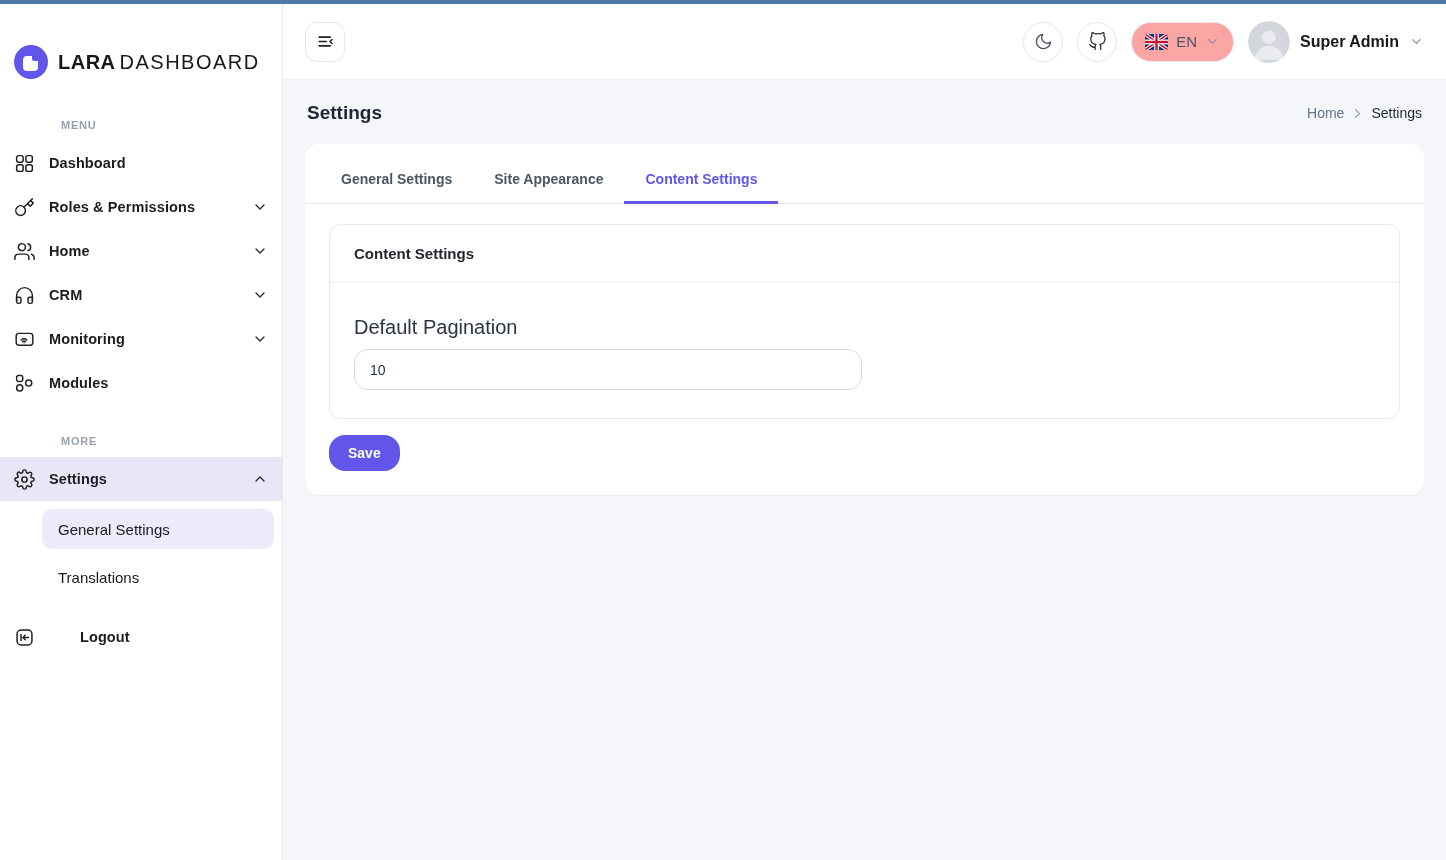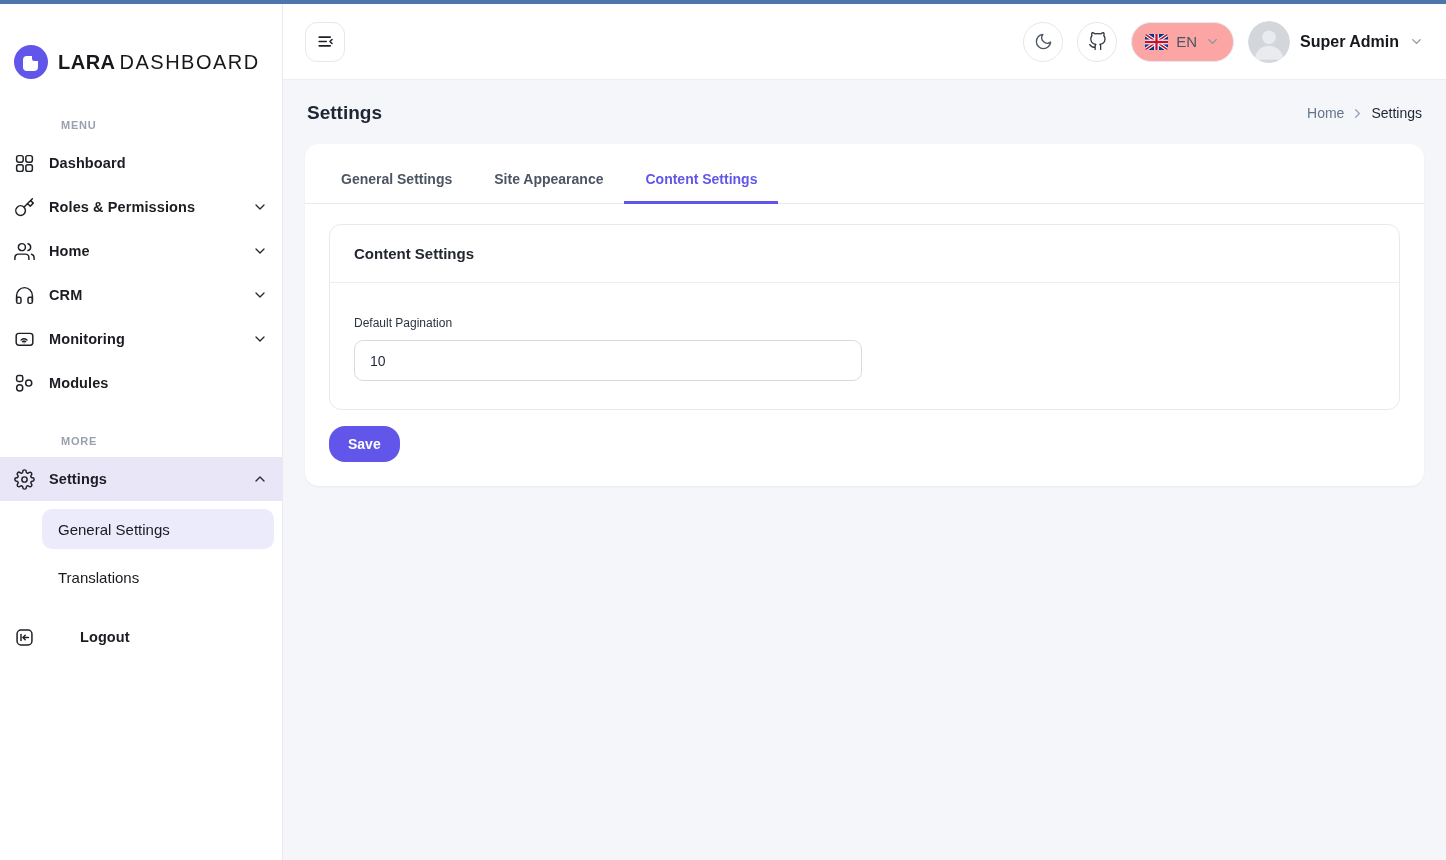--- a/index.html
+++ b/index.html
@@ -53,22 +53,22 @@
   .breadcrumb .bc-current { color:#1e2533; font-weight:500; }
 
   .card { margin-top:20px; background:#fff; border-radius:14px; box-shadow:0 1px 2px rgba(16,24,40,.05); }
   .tabs { display:flex; padding:0 15px; border-bottom:1px solid #e7e9ee; }
   .tab { padding:27px 21px 14px; font-size:14px; font-weight:600; color:#4b5563; border-bottom:3px solid transparent; margin-bottom:-1px; cursor:pointer; }
   .tab.active { color:#6156e9; border-bottom-color:#6156e9; }
 
   .inner-card { margin:20px 24px 0; border:1px solid #e7eaee; border-radius:12px; }
   .inner-card-head { padding:20px 24px; border-bottom:1px solid #eceef2; font-size:15px; font-weight:700; color:#23272f; }
   .inner-card-body { padding:33px 24px 28px; }
-  .field-label { font-size:12px; font-weight:500; color:#2b3442; margin-bottom:10px; }
-  .text-input { width:508px; height:41px; border:1px solid #d7dce3; border-radius:9px; padding:0 15px; font-size:14px; color:#1f2937; font-family:"Liberation Sans", sans-serif; outline:none; background:#fff; }
+  .field-label { font-size:20px; font-weight:500; color:#2b3442; margin-bottom:10px; }
+  .text-input { width:508px; height:41px; border:1px solid #d7dce3; border-radius:14px; padding:0 15px; font-size:14px; color:#1f2937; font-family:"Liberation Sans", sans-serif; outline:none; background:#fff; }
   .save-btn { margin:16px 24px 24px; background:#6156e9; color:#fff; border:none; border-radius:16px; padding:10px 19px; font-size:14px; font-weight:700; cursor:pointer; font-family:"Liberation Sans", sans-serif; }
 
   svg { display:block; }
 </style>
 </head>
 <body>
 
 <div class="topstrip"></div>
 <div class="app">
 

